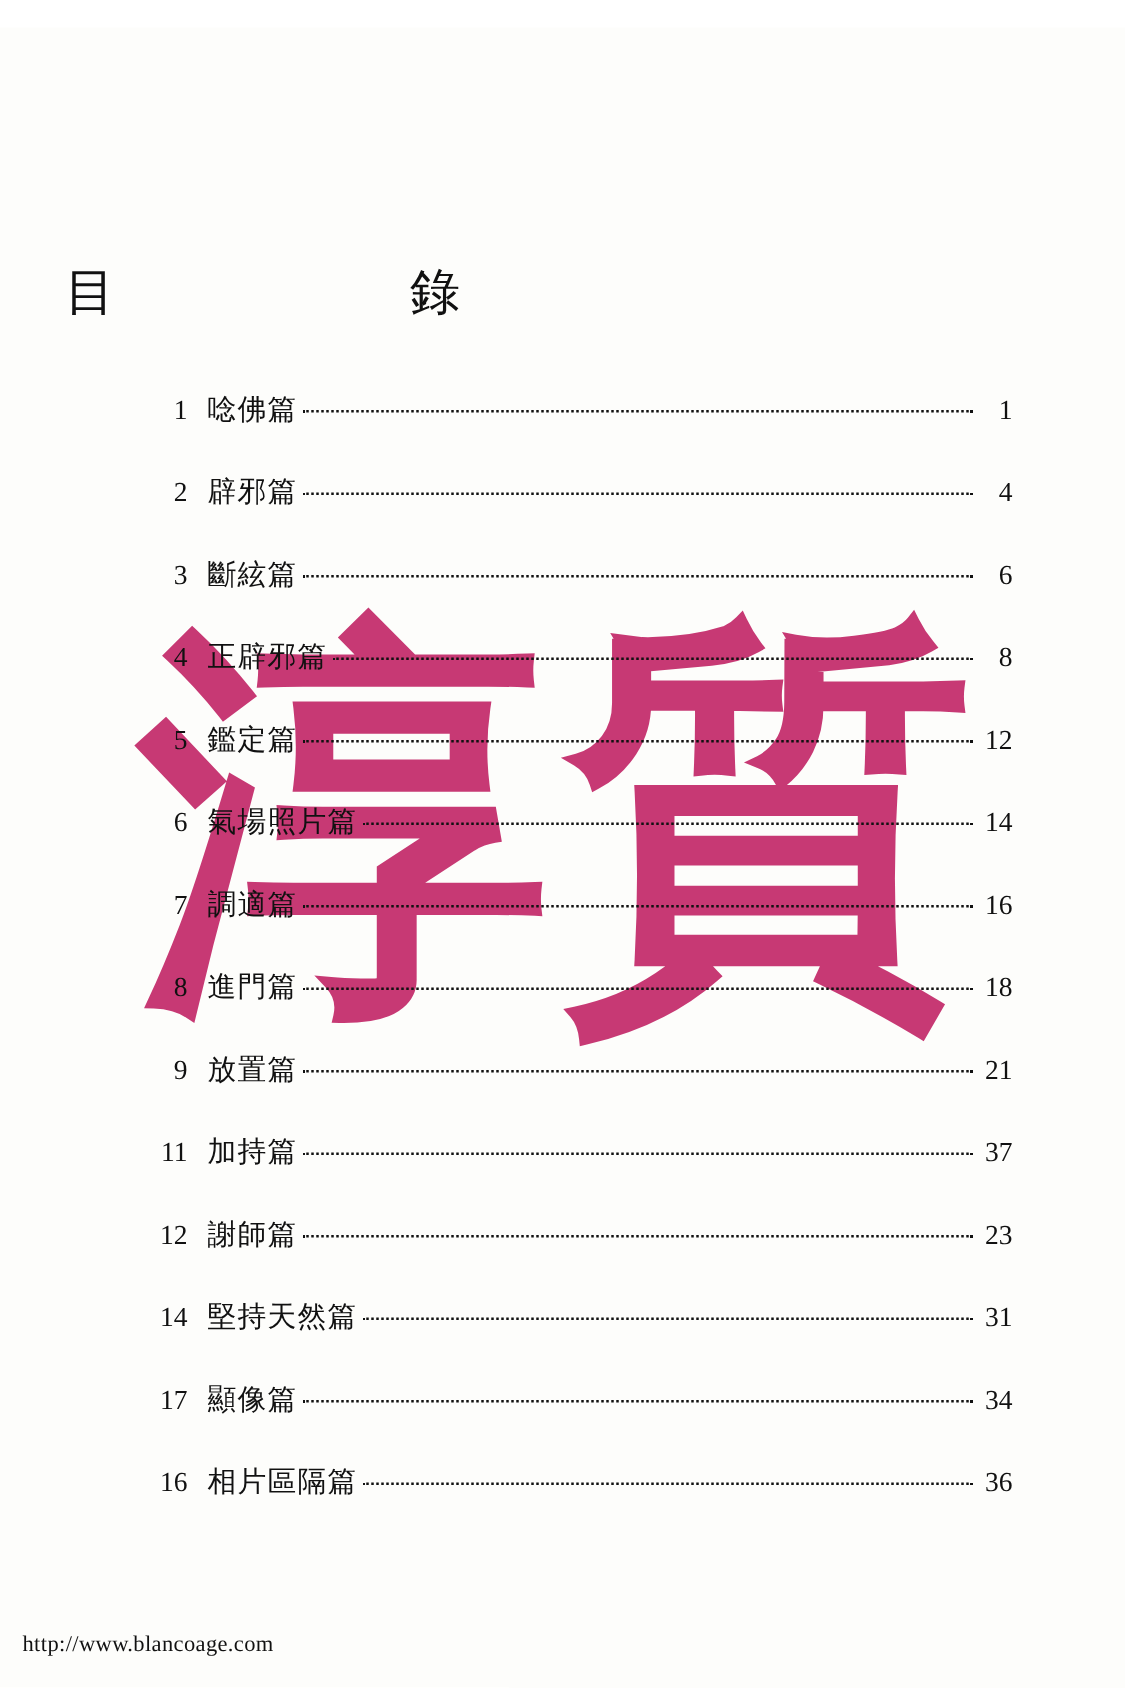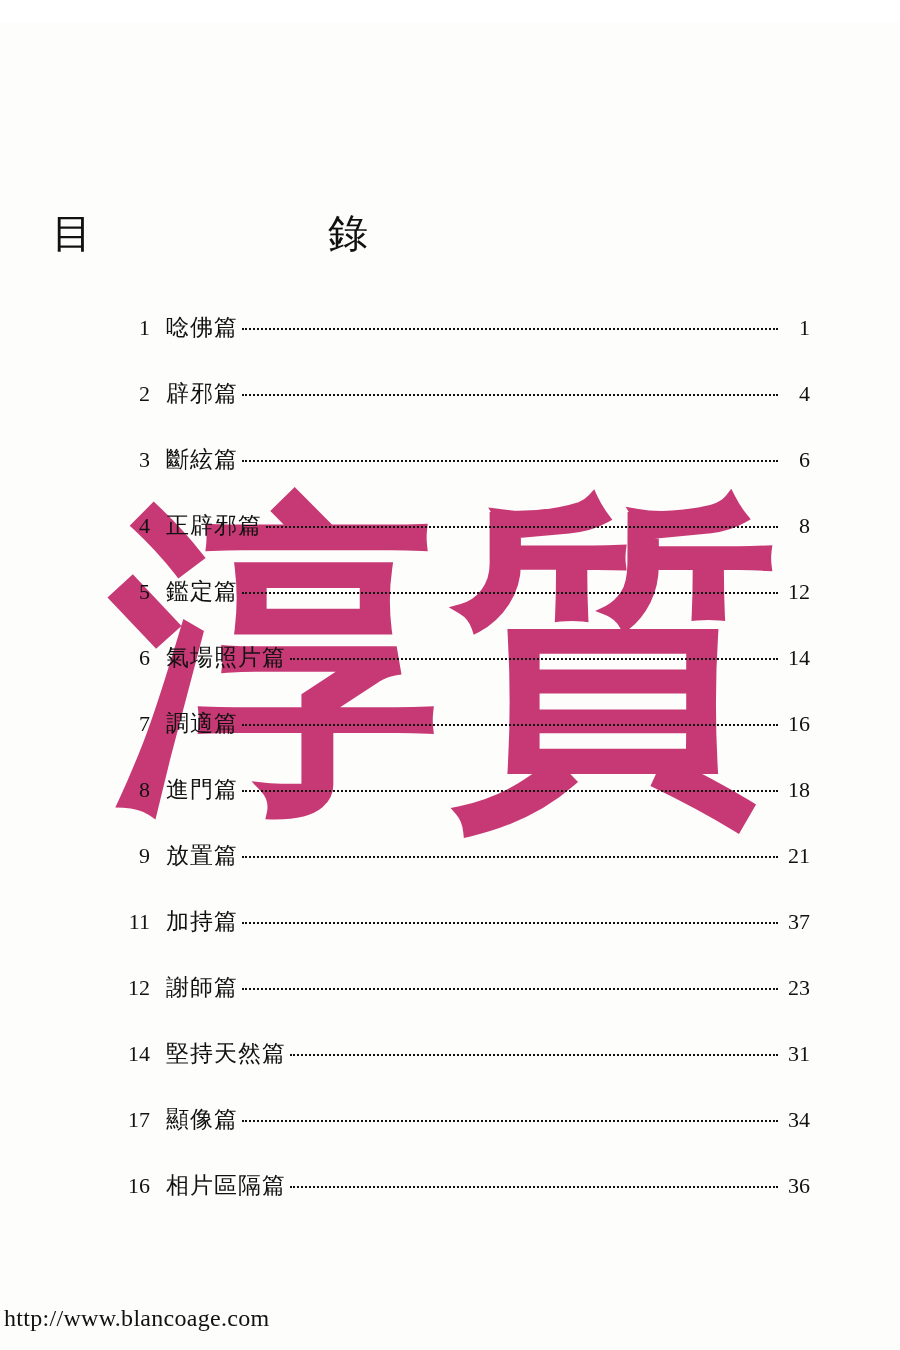--- a/index.html
+++ b/index.html
@@ -118,24 +118,24 @@
     flex: 0 0 auto;
     min-width: 26px;
     text-align: right;
     font-family: "Liberation Serif", "DejaVu Serif", serif;
     font-size: 22px;
     color: #111;
   }
 
   .footer-url {
     position: absolute;
-    left: 4px;
+    left: 18px;
     top: 1305px;
     font-family: "Liberation Serif", "DejaVu Serif", serif;
-    font-size: 24px;
+    font-size: 18px;
     color: #111;
     letter-spacing: .3px;
   }
 </style>
 </head>
 <body>
 
 <div class="page"></div>
 <div class="page-edge-top"></div>
 

